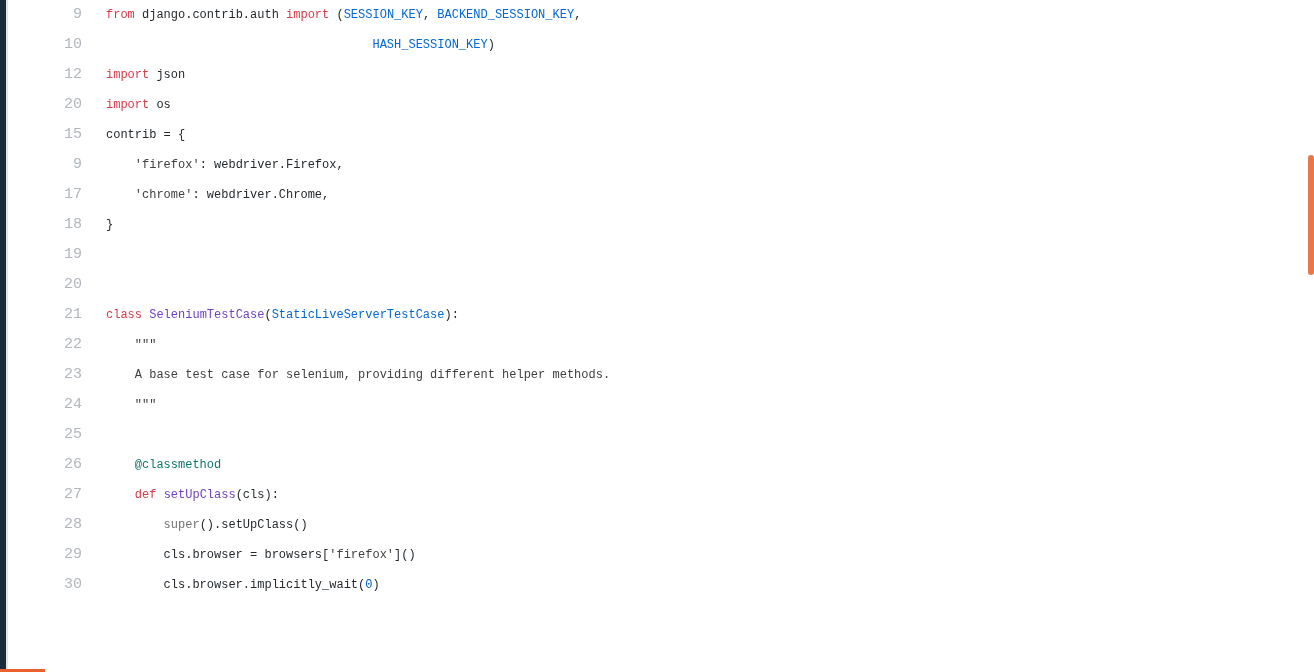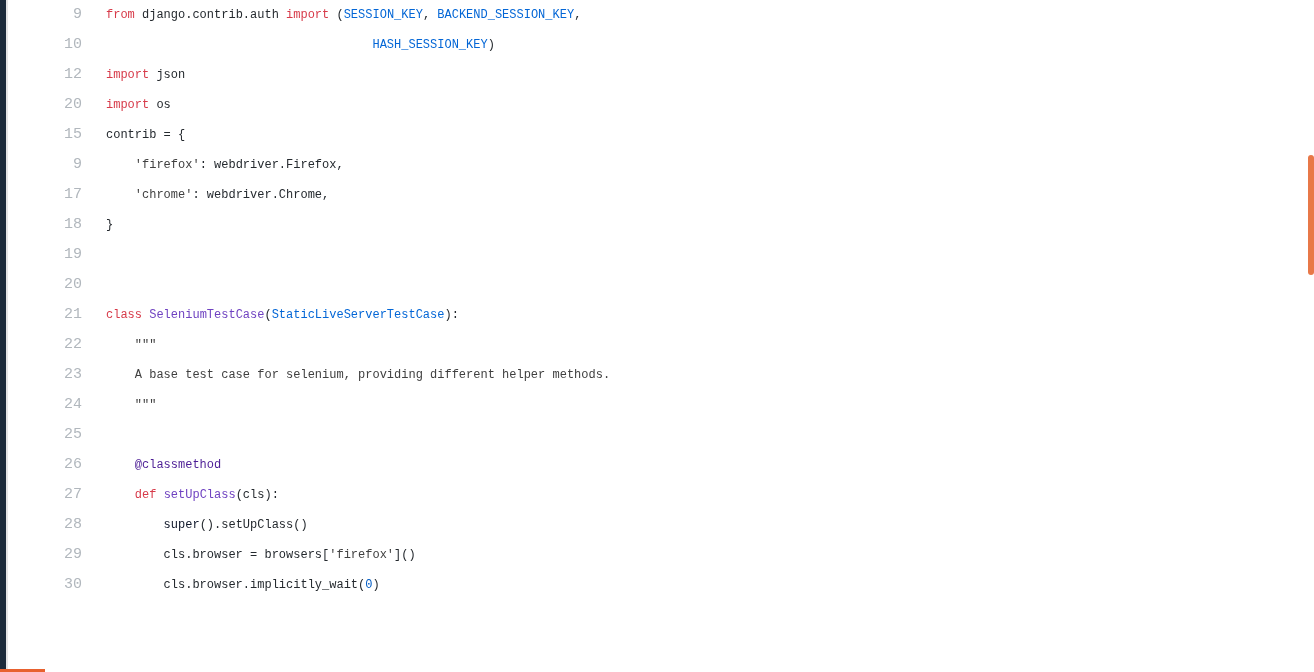--- a/index.html
+++ b/index.html
@@ -61,22 +61,22 @@
     .code-cell {
       white-space: pre;
       font-family: Liberation Mono, monospace;
       font-size: 12px;
       vertical-align: top;
     }
     .kw { color: #d73a49; }
     .str { color: #404040; }
     .fn { color: #0366d6; }
     .cls { color: #6f42c1; }
-    .dec { color: #4c1d95; }
-    .sup { color: #0f172a; }
+    .dec { color: #0f766e; }
+    .sup { color: #737373; }
     .num { color: #005cc5; }
     .scrollbar-right {
       position: absolute;
       right: 0;
       top: 155px;
       width: 6px;
       height: 120px;
       background: #e87848;
       border-radius: 3px;
     }

